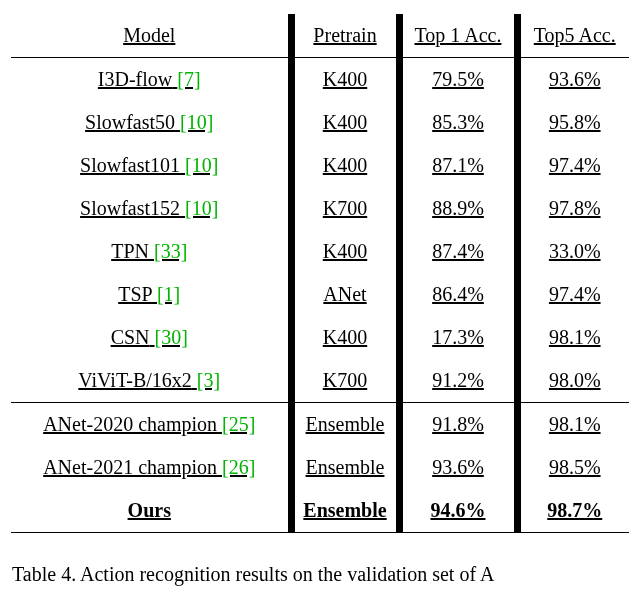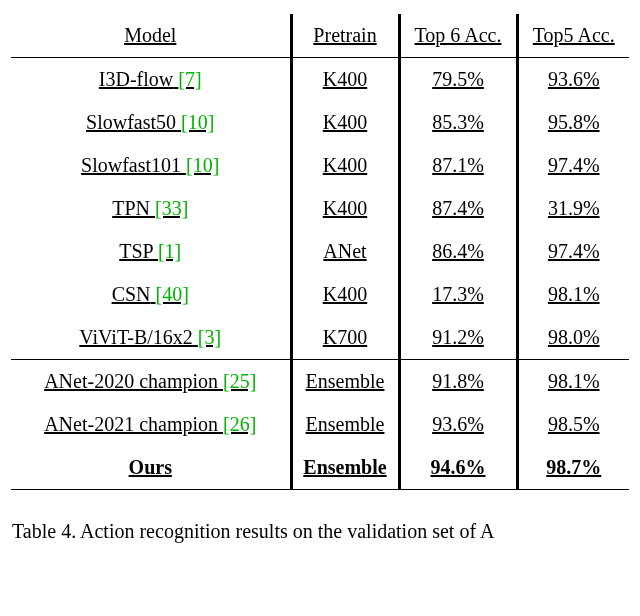--- a/index.html
+++ b/index.html
@@ -29,21 +29,21 @@
     }
     th {
       font-weight: normal;
     }
     .col-model { width: 280px; }
     .col-pretrain { width: 108px; }
     .col-top1 { width: 118px; }
     .col-top5 { width: 112px; }
     .rule-top { border-top: 1px solid #000; }
     .rule-bottom { border-bottom: 1px solid #000; }
-    .sep-left { border-left: 3px solid #000000; }
+    .sep-left { border-left: 7px solid #000000; }
     .cite {
       color: #00b500;
     }
     .bold { font-weight: bold; }
     .caption-frag {
       margin-top: 29px;
       font-size: 20px;
       line-height: 1.2;
       padding-left: 2px;
       white-space: nowrap;
@@ -53,21 +53,21 @@
   </style>
 </head>
 <body>
 
 <div class="wrap">
   <table>
     <thead>
       <tr class="rule-bottom">
         <th class="col-model">Model</th>
         <th class="col-pretrain sep-left">Pretrain</th>
-        <th class="col-top1 sep-left">Top 6 Acc.</th>
+        <th class="col-top1 sep-left">Top 1 Acc.</th>
         <th class="col-top5 sep-left">Top5 Acc.</th>
       </tr>
     </thead>
     <tbody id="tbody-main">
         <tr>
           <td class="col-model"><span>I3D-flow</span> <span class="cite">[7]</span></td>
           <td class="col-pretrain sep-left">K400</td>
           <td class="col-top1 sep-left">79.5%</td>
           <td class="col-top5 sep-left">93.6%</td>
         </tr>
@@ -77,33 +77,39 @@
           <td class="col-top1 sep-left">85.3%</td>
           <td class="col-top5 sep-left">95.8%</td>
         </tr>
         <tr>
           <td class="col-model"><span>Slowfast101</span> <span class="cite">[10]</span></td>
           <td class="col-pretrain sep-left">K400</td>
           <td class="col-top1 sep-left">87.1%</td>
           <td class="col-top5 sep-left">97.4%</td>
         </tr>
         <tr>
+          <td class="col-model"><span>Slowfast152</span> <span class="cite">[10]</span></td>
+          <td class="col-pretrain sep-left">K700</td>
+          <td class="col-top1 sep-left">88.9%</td>
+          <td class="col-top5 sep-left">97.8%</td>
+        </tr>
+        <tr>
           <td class="col-model"><span>TPN</span> <span class="cite">[33]</span></td>
           <td class="col-pretrain sep-left">K400</td>
           <td class="col-top1 sep-left">87.4%</td>
-          <td class="col-top5 sep-left">31.9%</td>
+          <td class="col-top5 sep-left">33.0%</td>
         </tr>
         <tr>
           <td class="col-model"><span>TSP</span> <span class="cite">[1]</span></td>
           <td class="col-pretrain sep-left">ANet</td>
           <td class="col-top1 sep-left">86.4%</td>
           <td class="col-top5 sep-left">97.4%</td>
         </tr>
         <tr>
-          <td class="col-model"><span>CSN</span> <span class="cite">[40]</span></td>
+          <td class="col-model"><span>CSN</span> <span class="cite">[30]</span></td>
           <td class="col-pretrain sep-left">K400</td>
           <td class="col-top1 sep-left">17.3%</td>
           <td class="col-top5 sep-left">98.1%</td>
         </tr>
         <tr>
           <td class="col-model"><span>ViViT-B/16x2</span> <span class="cite">[3]</span></td>
           <td class="col-pretrain sep-left">K700</td>
           <td class="col-top1 sep-left">91.2%</td>
           <td class="col-top5 sep-left">98.0%</td>
         </tr>

